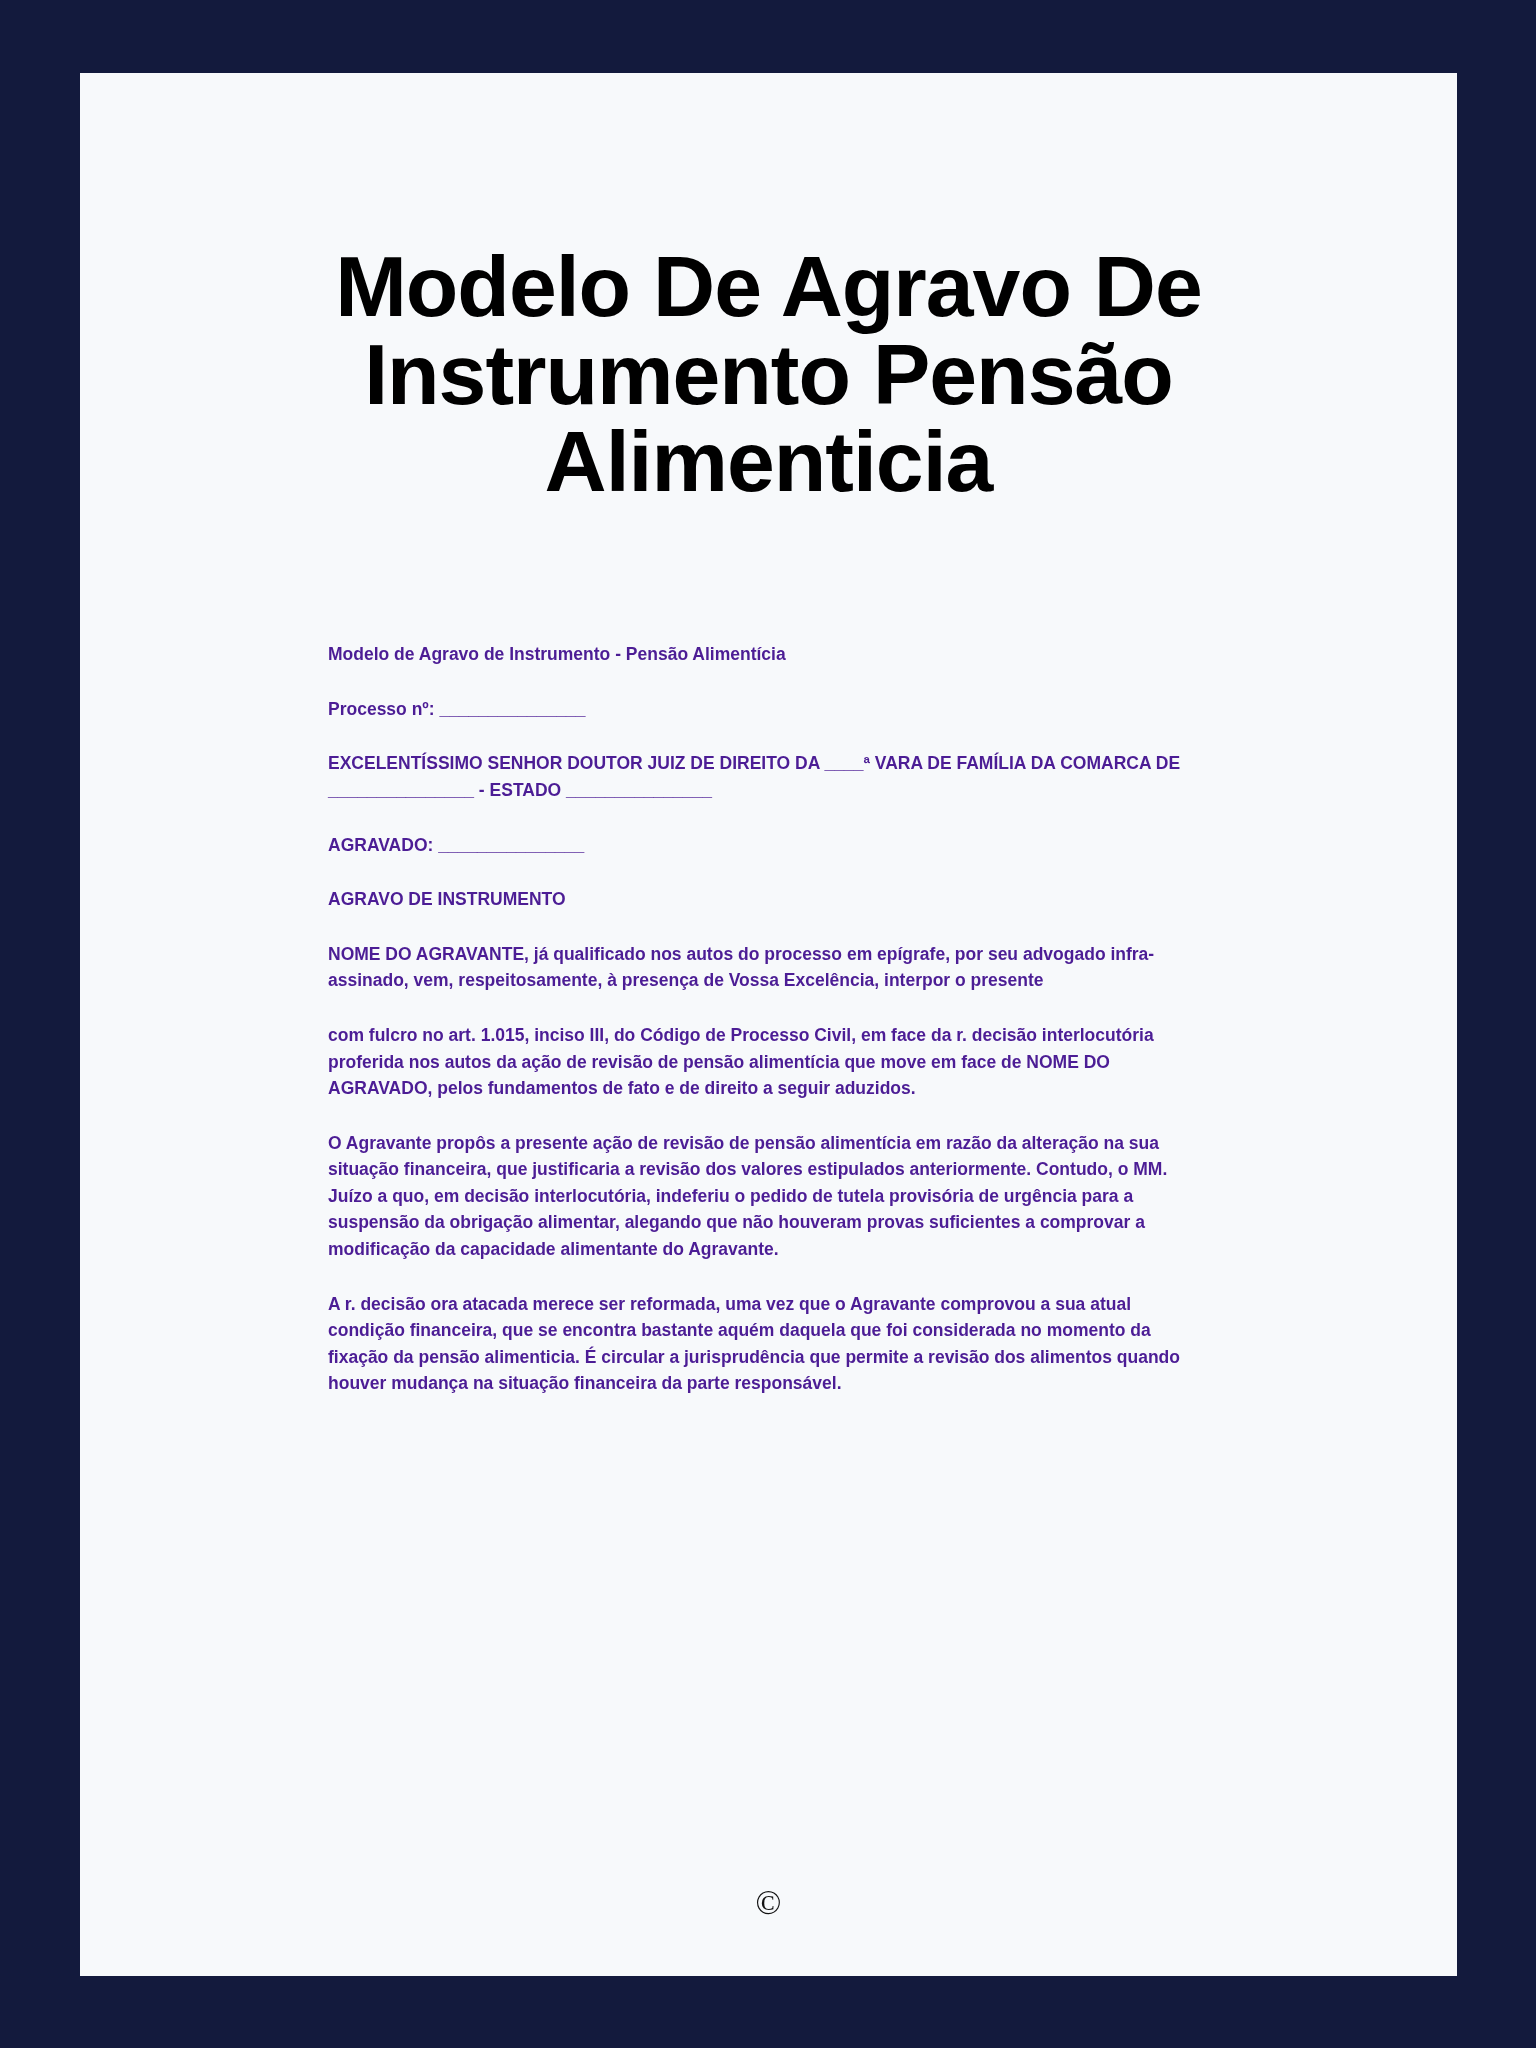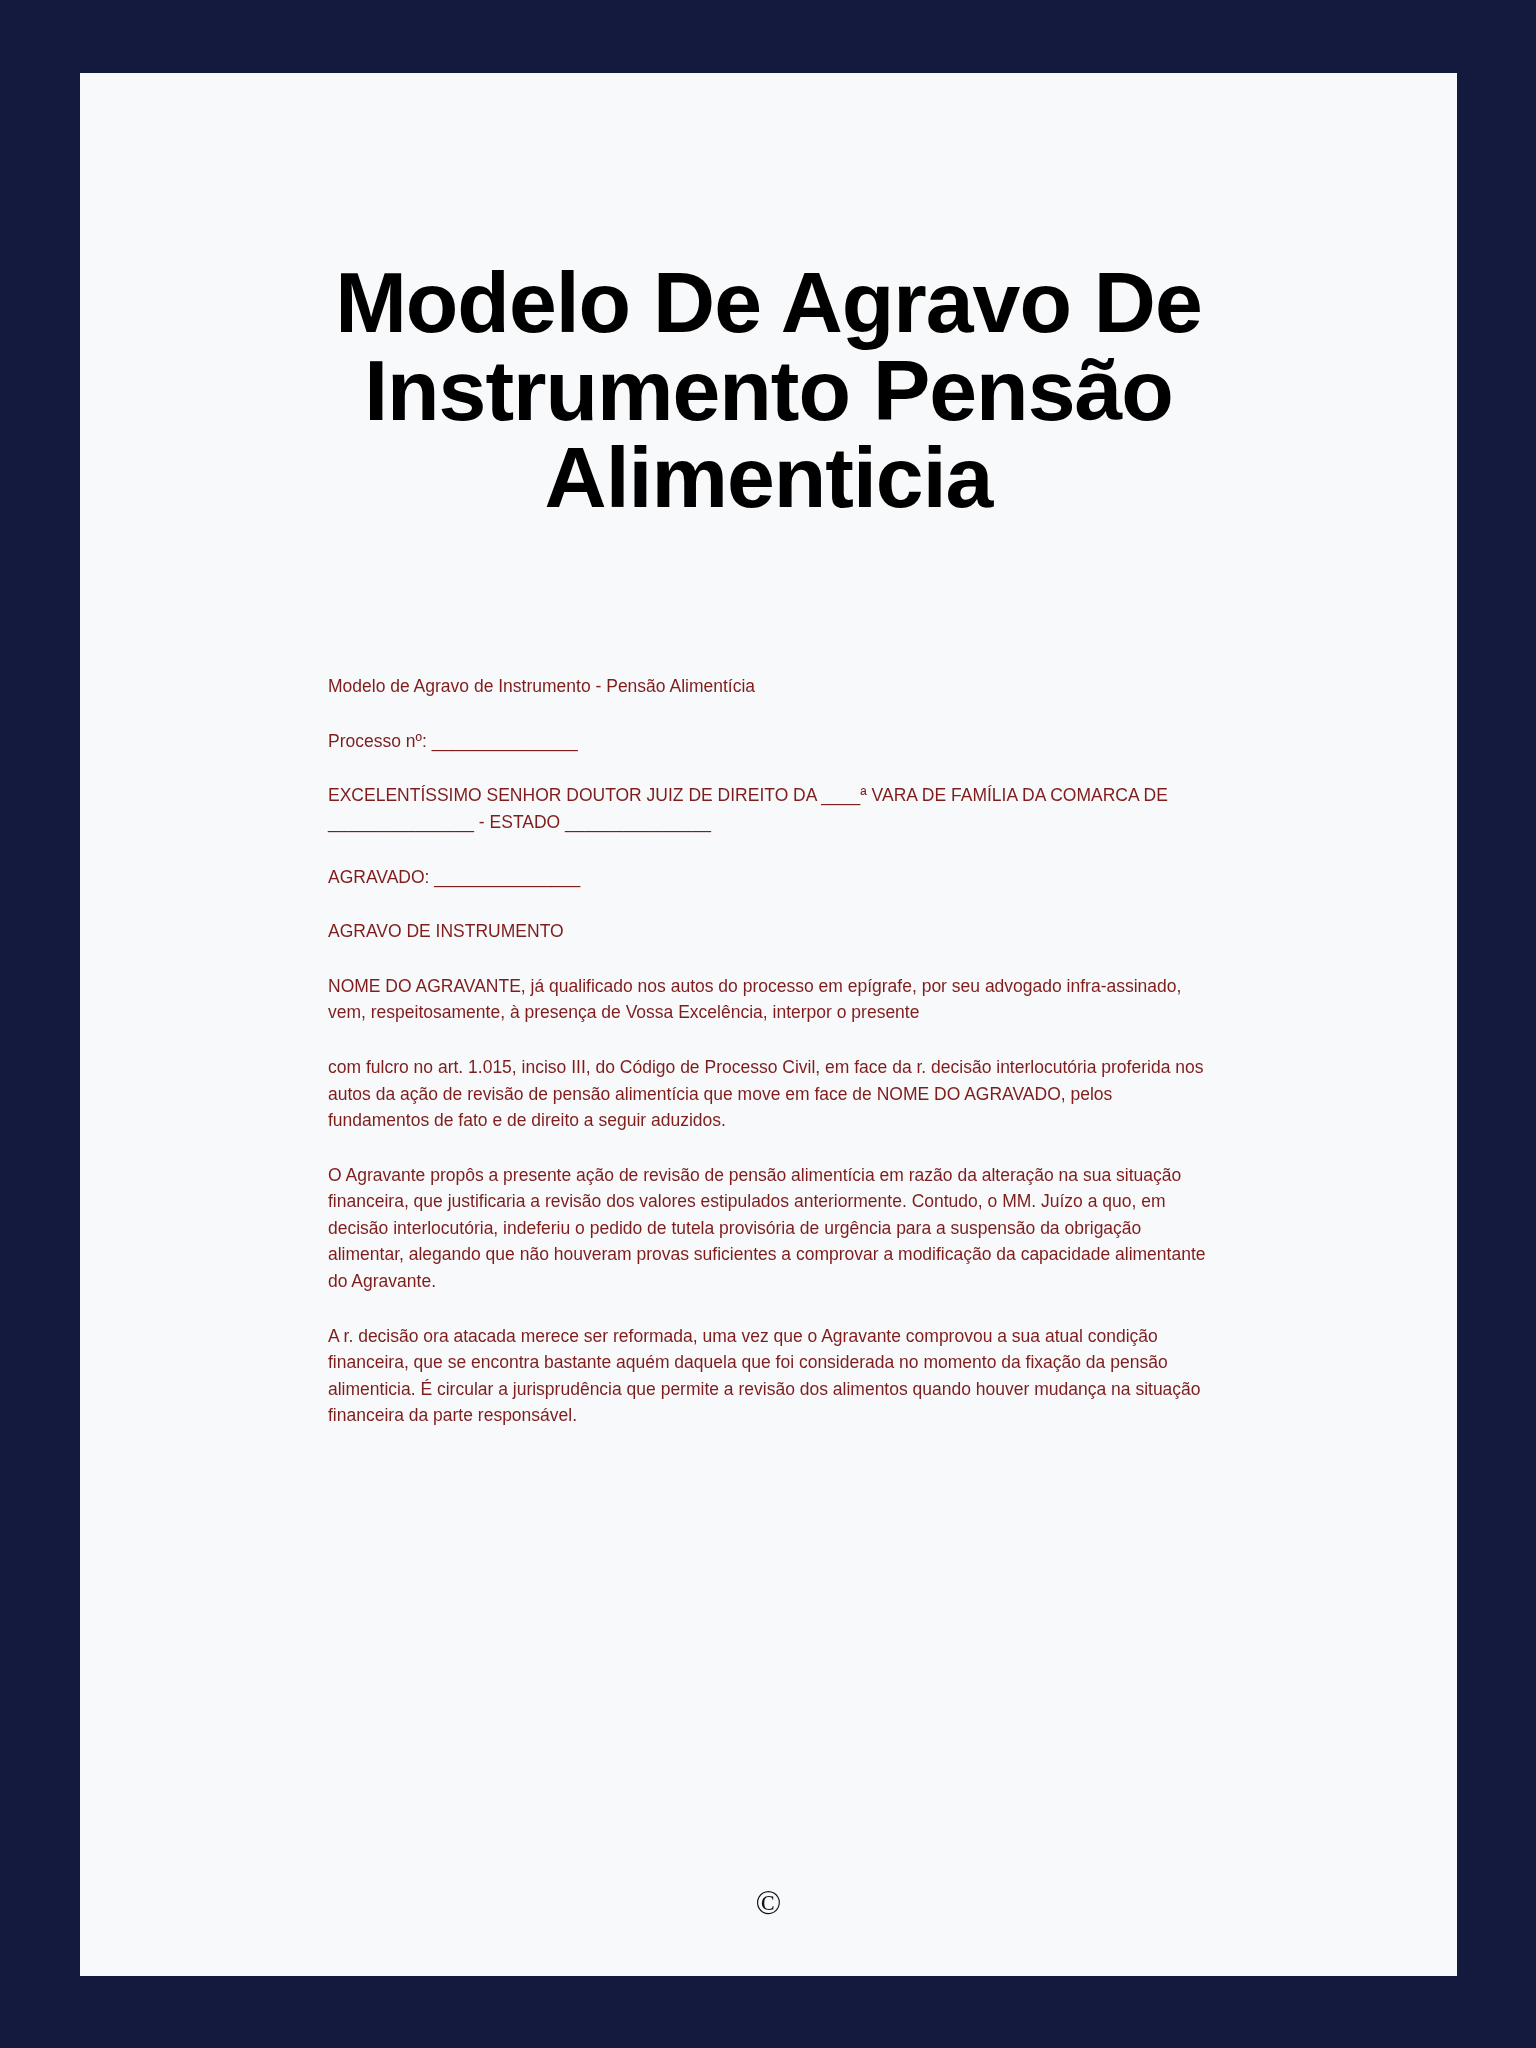--- a/index.html
+++ b/index.html
@@ -15,39 +15,39 @@
   .page {
     position: absolute;
     left: 80px;
     top: 73px;
     width: 1377px;
     height: 1903px;
     background: #f7f9fb;
     box-sizing: border-box;
   }
   .doc-title {
-    margin: 16px;
+    margin: 0;
     padding: 170px 110px 0 110px;
     font-size: 86px;
     line-height: 1.02;
     font-weight: bold;
     text-align: center;
     color: #000000;
     letter-spacing: -1px;
   }
   .content {
     padding: 135px 248px 0 248px;
     box-sizing: border-box;
   }
   .content p {
     margin: 0 0 28px 0;
     font-size: 17.5px;
     line-height: 1.52;
-    font-weight: normal;
-    color: #7f1d1d;
+    font-weight: bold;
+    color: #4c1d95;
   }
   .tight {
     margin-bottom: 4px !important;
   }
   .gap-small {
     margin-bottom: 28px !important;
   }
   .section-head {
     margin-top: 106px !important;
     margin-bottom: 28px !important;

